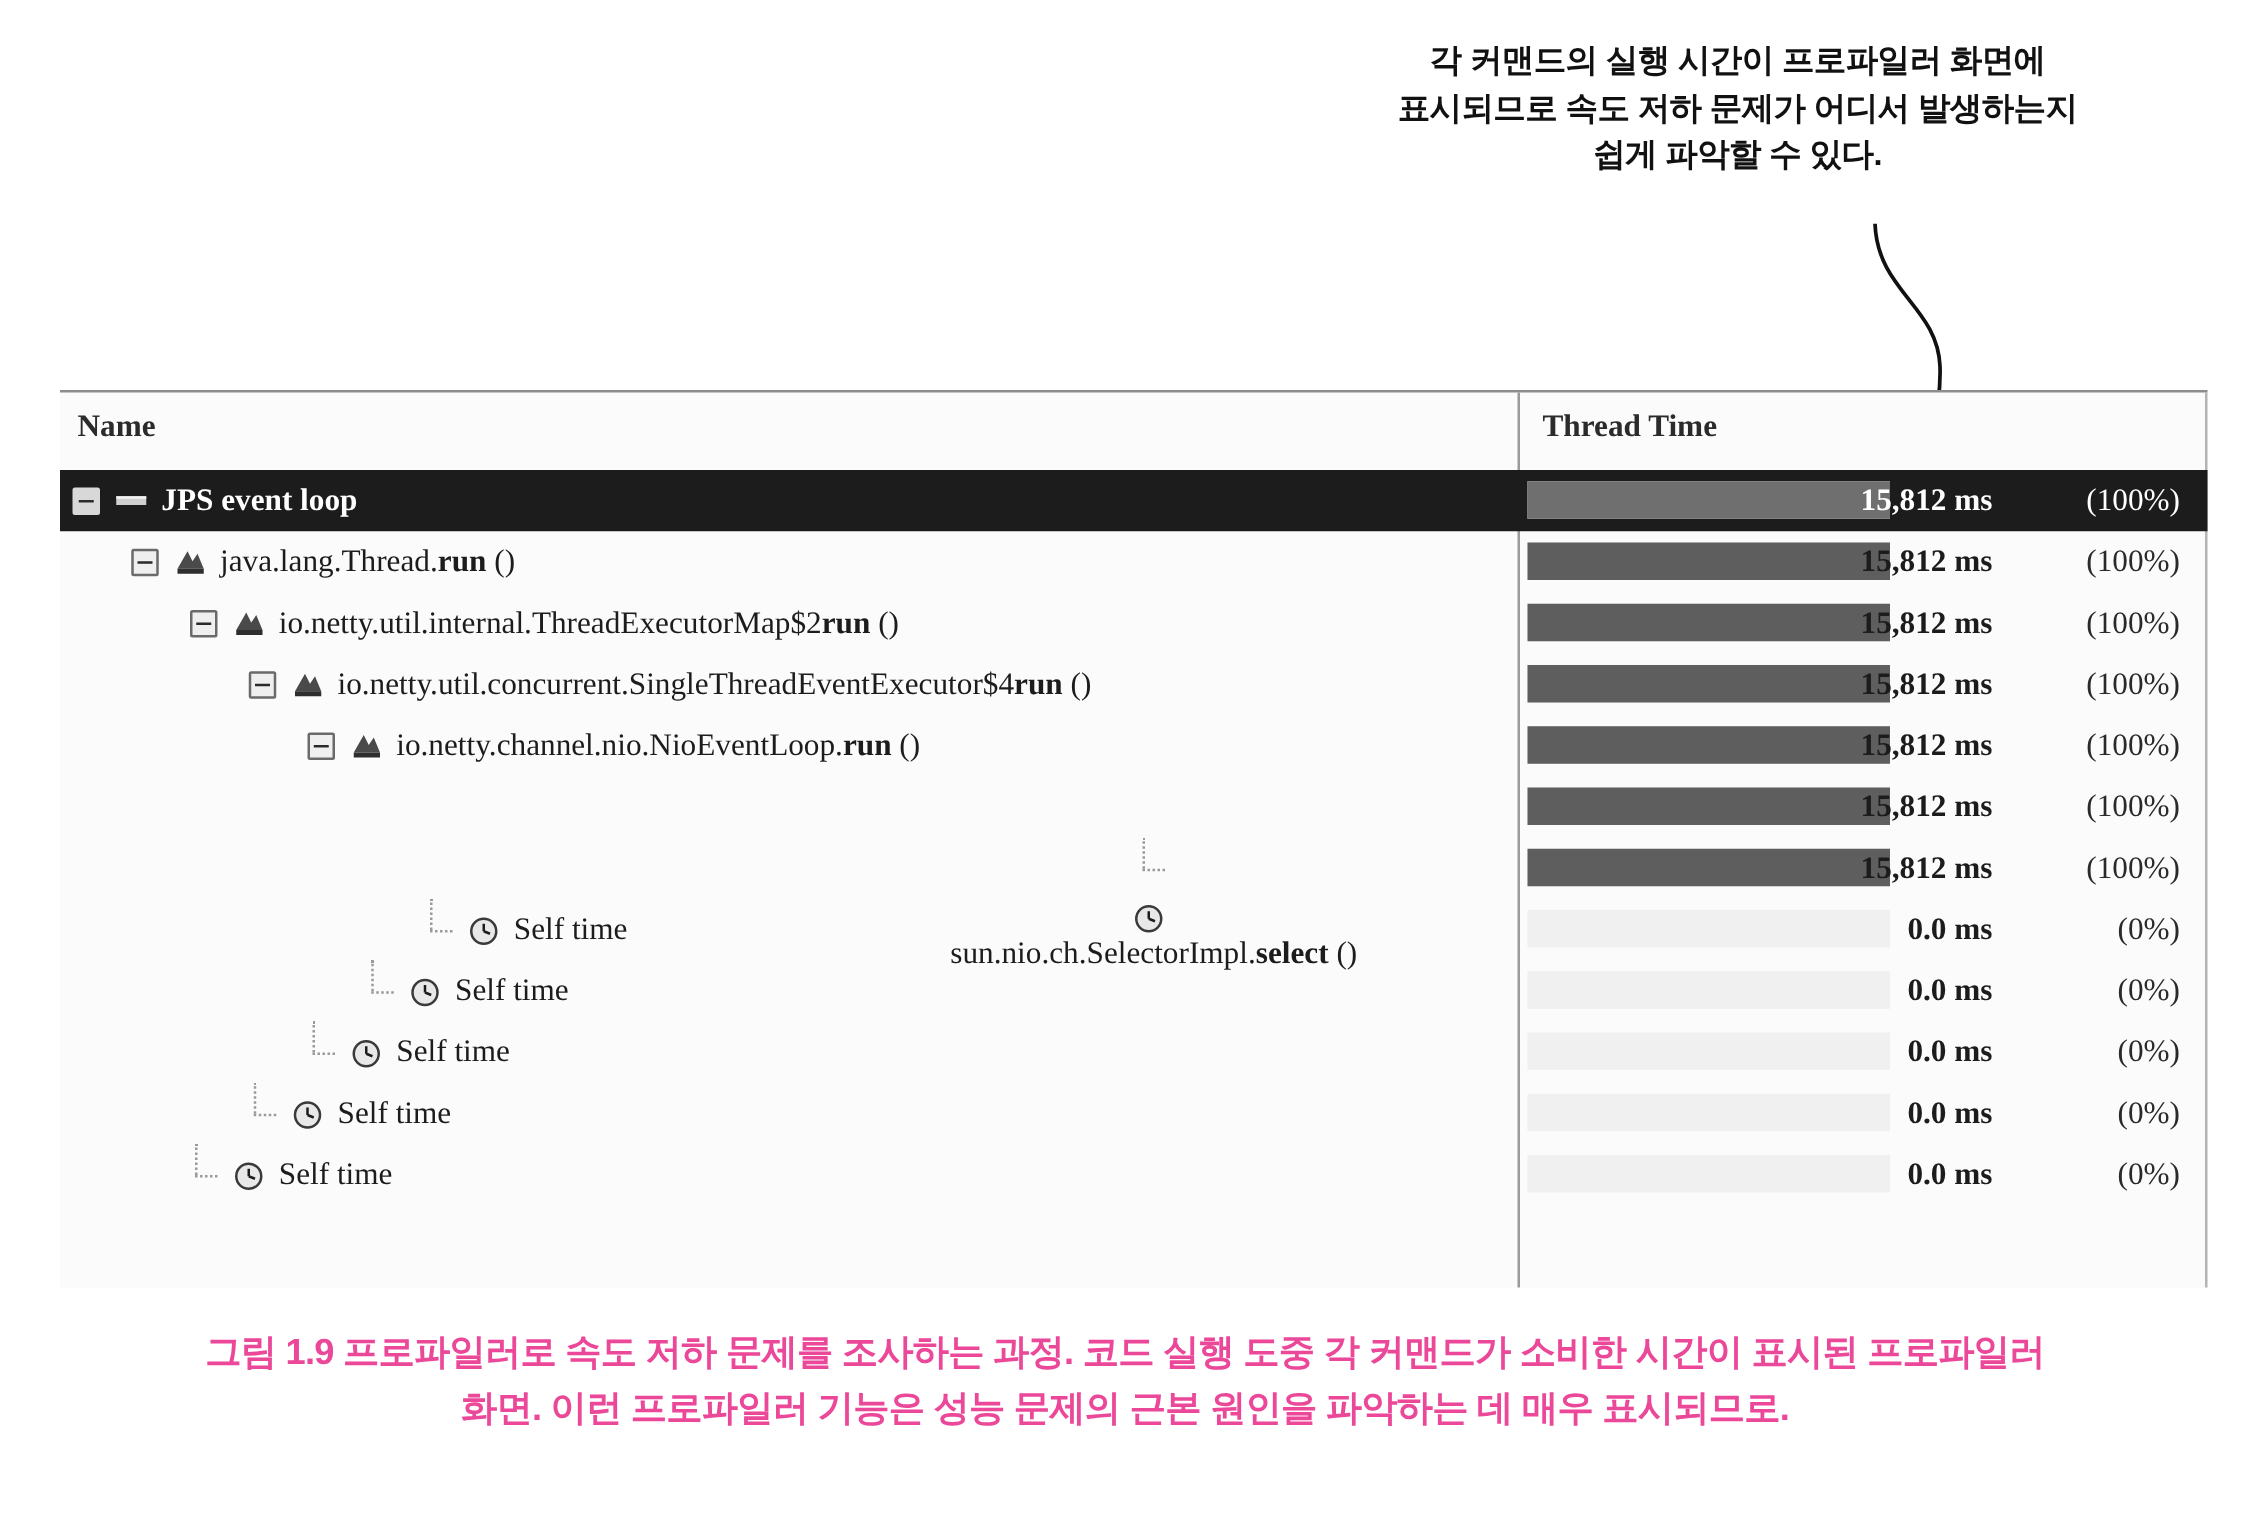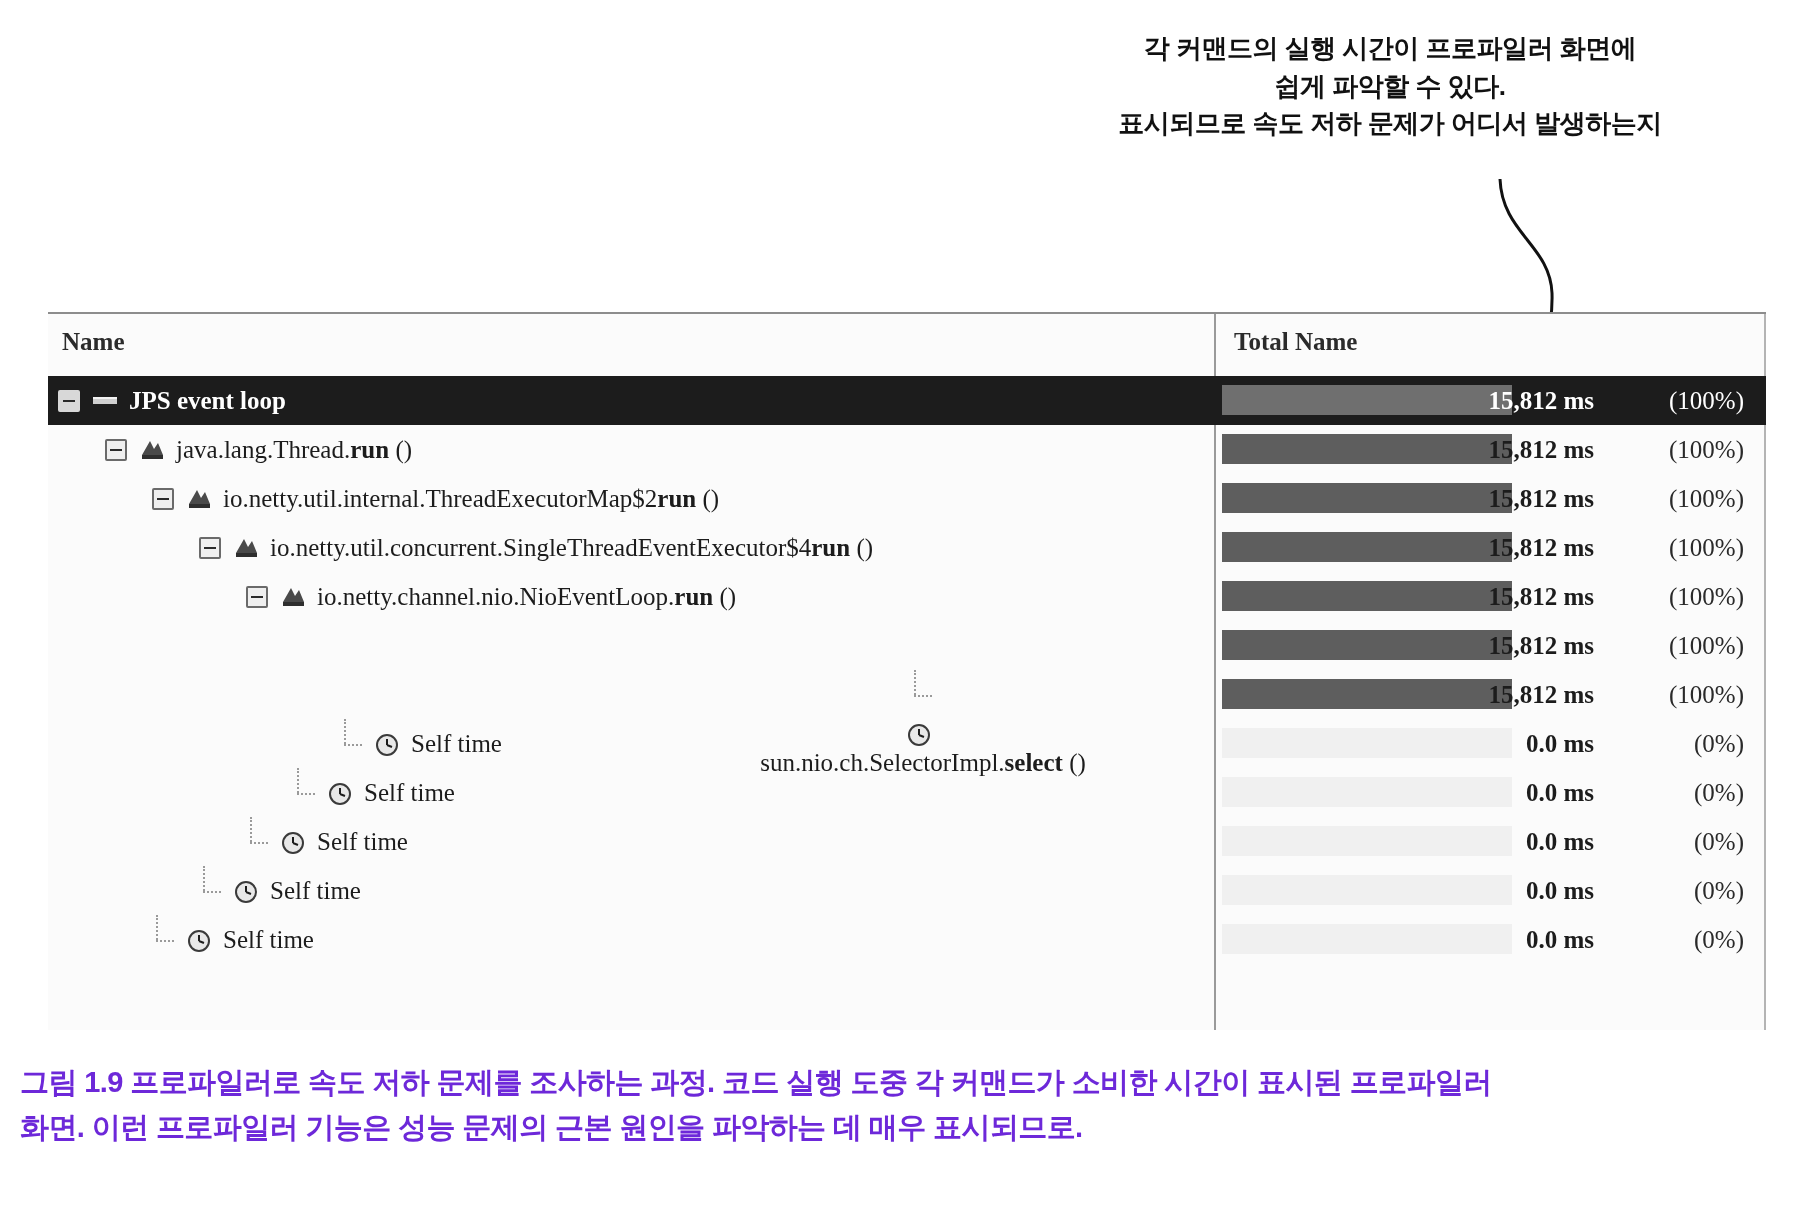--- a/index.html
+++ b/index.html
@@ -233,52 +233,52 @@
   }
   .row.selected .time-text,
   .row.selected .pct-text { color: #ffffff; }
 
   
   .caption {
     position: absolute;
     left: 20px;
     top: 1060px;
     width: 1760px;
-    text-align: left;
+    text-align: center;
     font-family: "Liberation Sans", sans-serif;
     font-weight: bold;
     font-size: 29px;
     line-height: 1.55;
-    color: #6d28d9;
+    color: #ec4899;
     letter-spacing: -0.6px;
   }
 </style>
 </head>
 <body>
 
 <div class="callout">
   <span class="callout-line">각 커맨드의 실행 시간이 프로파일러 화면에</span>
+  <span class="callout-line">표시되므로 속도 저하 문제가 어디서 발생하는지</span>
   <span class="callout-line">쉽게 파악할 수 있다.</span>
-  <span class="callout-line">표시되므로 속도 저하 문제가 어디서 발생하는지</span>
 </div>
 
 <svg class="arrow-svg" viewBox="0 0 140 220">
   <path d="M 20 4 C 22 58, 70 70, 72 118 C 73 152, 64 168, 62 186" fill="none" stroke="#111" stroke-width="3"></path>
   <path d="M 62 200 L 54 176 L 70 176 Z" fill="#111"></path>
 </svg>
 
 <div class="panel">
   <div class="panel-inner">
 
     <div class="col-divider left-of-time"></div>
     <div class="col-divider right-edge"></div>
 
     <div class="header-row">
       <div class="header-name">Name</div>
-      <div class="header-time">Total Name</div>
+      <div class="header-time">Thread Time</div>
     </div>
 
     <div class="rows" id="rows-container">
         <div class="row selected">
           <div class="label-zone" style="padding-left: 10px;">
             <span class="toggle"></span>
             <span class="icon">
               <svg width="30" height="30" viewBox="0 0 30 30">
                 <rect x="3" y="11" width="24" height="7" fill="#cfcfcf"></rect>
                 <rect x="3" y="11" width="24" height="2" fill="#f2f2f2"></rect>

